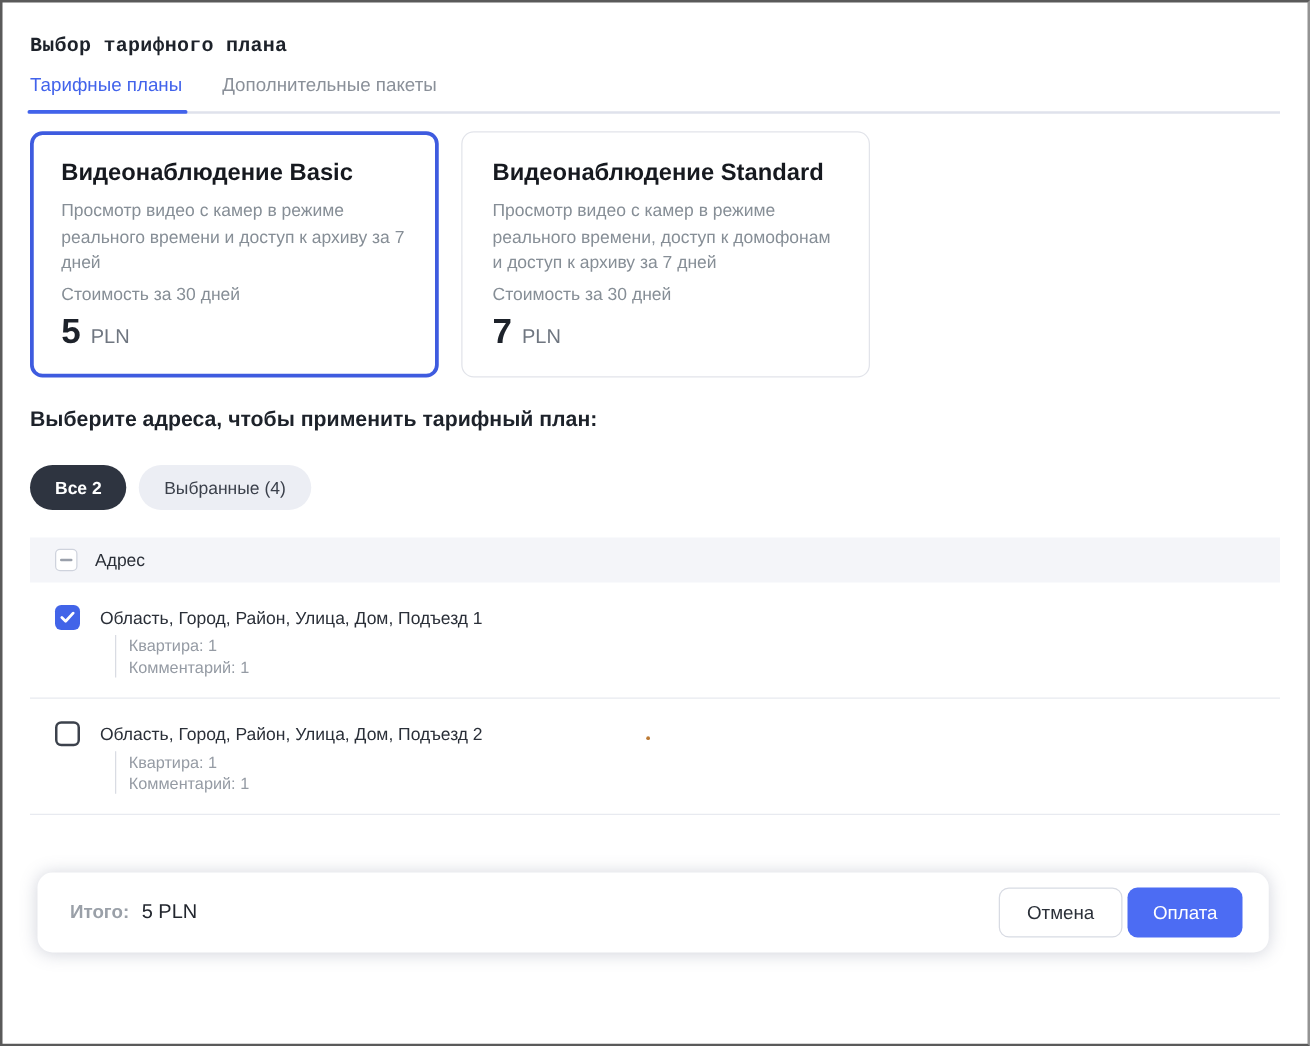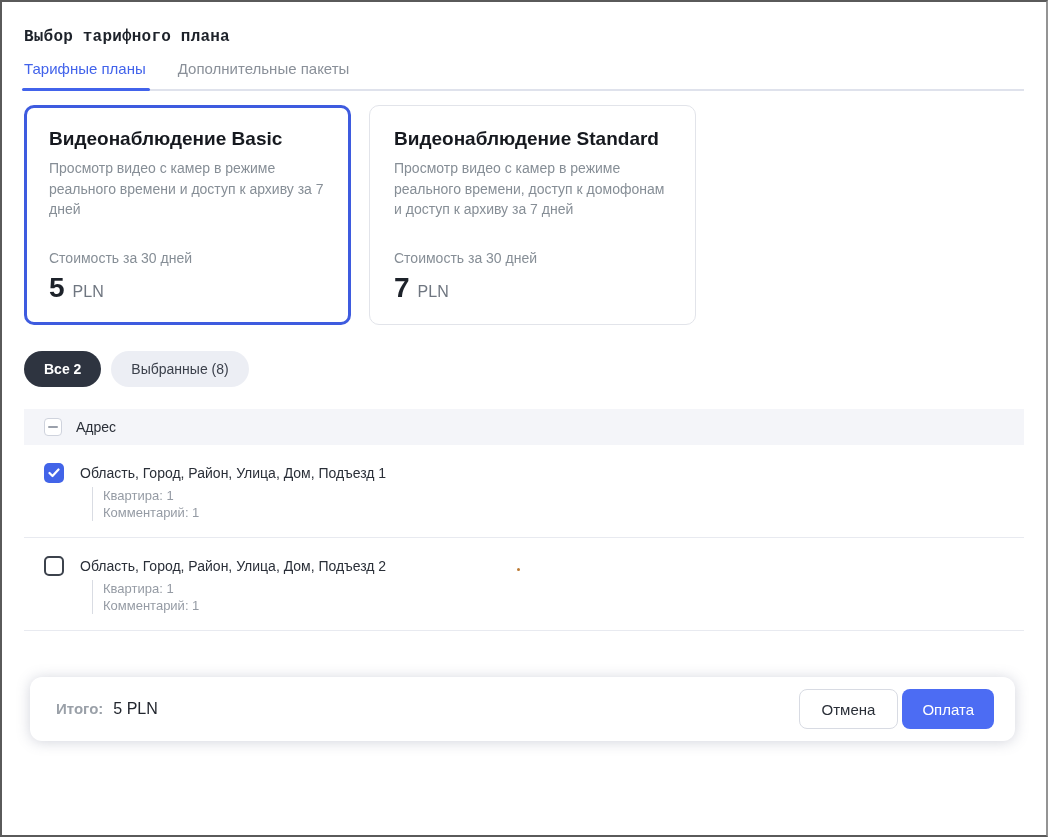--- a/index.html
+++ b/index.html
@@ -61,21 +61,21 @@
     font-size: 17px;
     font-weight: 700;
     color: #1d222a;
     margin-top: 24px;
   }
 
   
   .cards { display: flex; gap: 18px; margin-top: 14px; }
   .plan-card {
     width: 327px;
-    height: 220px;
+    height: 197px;
     border: 1px solid #e2e4ea;
     border-radius: 10px;
     padding: 22px 24px 20px 24px;
     display: flex;
     flex-direction: column;
     cursor: pointer;
     background: #fff;
   }
   .plan-card.selected {
     border: 3px solid var(--plan_border, #3e5bdf);
@@ -245,24 +245,25 @@
           <div class="price-label">Стоимость за 30 дней</div>
           <div class="price-row">
             <span class="price-value">7</span>
             <span class="price-currency">PLN</span>
           </div>
         </div>
       </div>
 
     </div>
 
+    <h2 class="section-heading">Выберите адреса, чтобы применить тарифный план:</h2>
 
     <div class="chips">
       <div class="chip chip-dark">Все 2</div>
-      <div class="chip chip-light">Выбранные (8)</div>
+      <div class="chip chip-light">Выбранные (4)</div>
     </div>
 
     <div class="table">
 
       <div class="table-header">
         <span class="checkbox indeterminate">
           <span class="minus-glyph"></span>
         </span>
         <span class="header-label">Адрес</span>
       </div>

